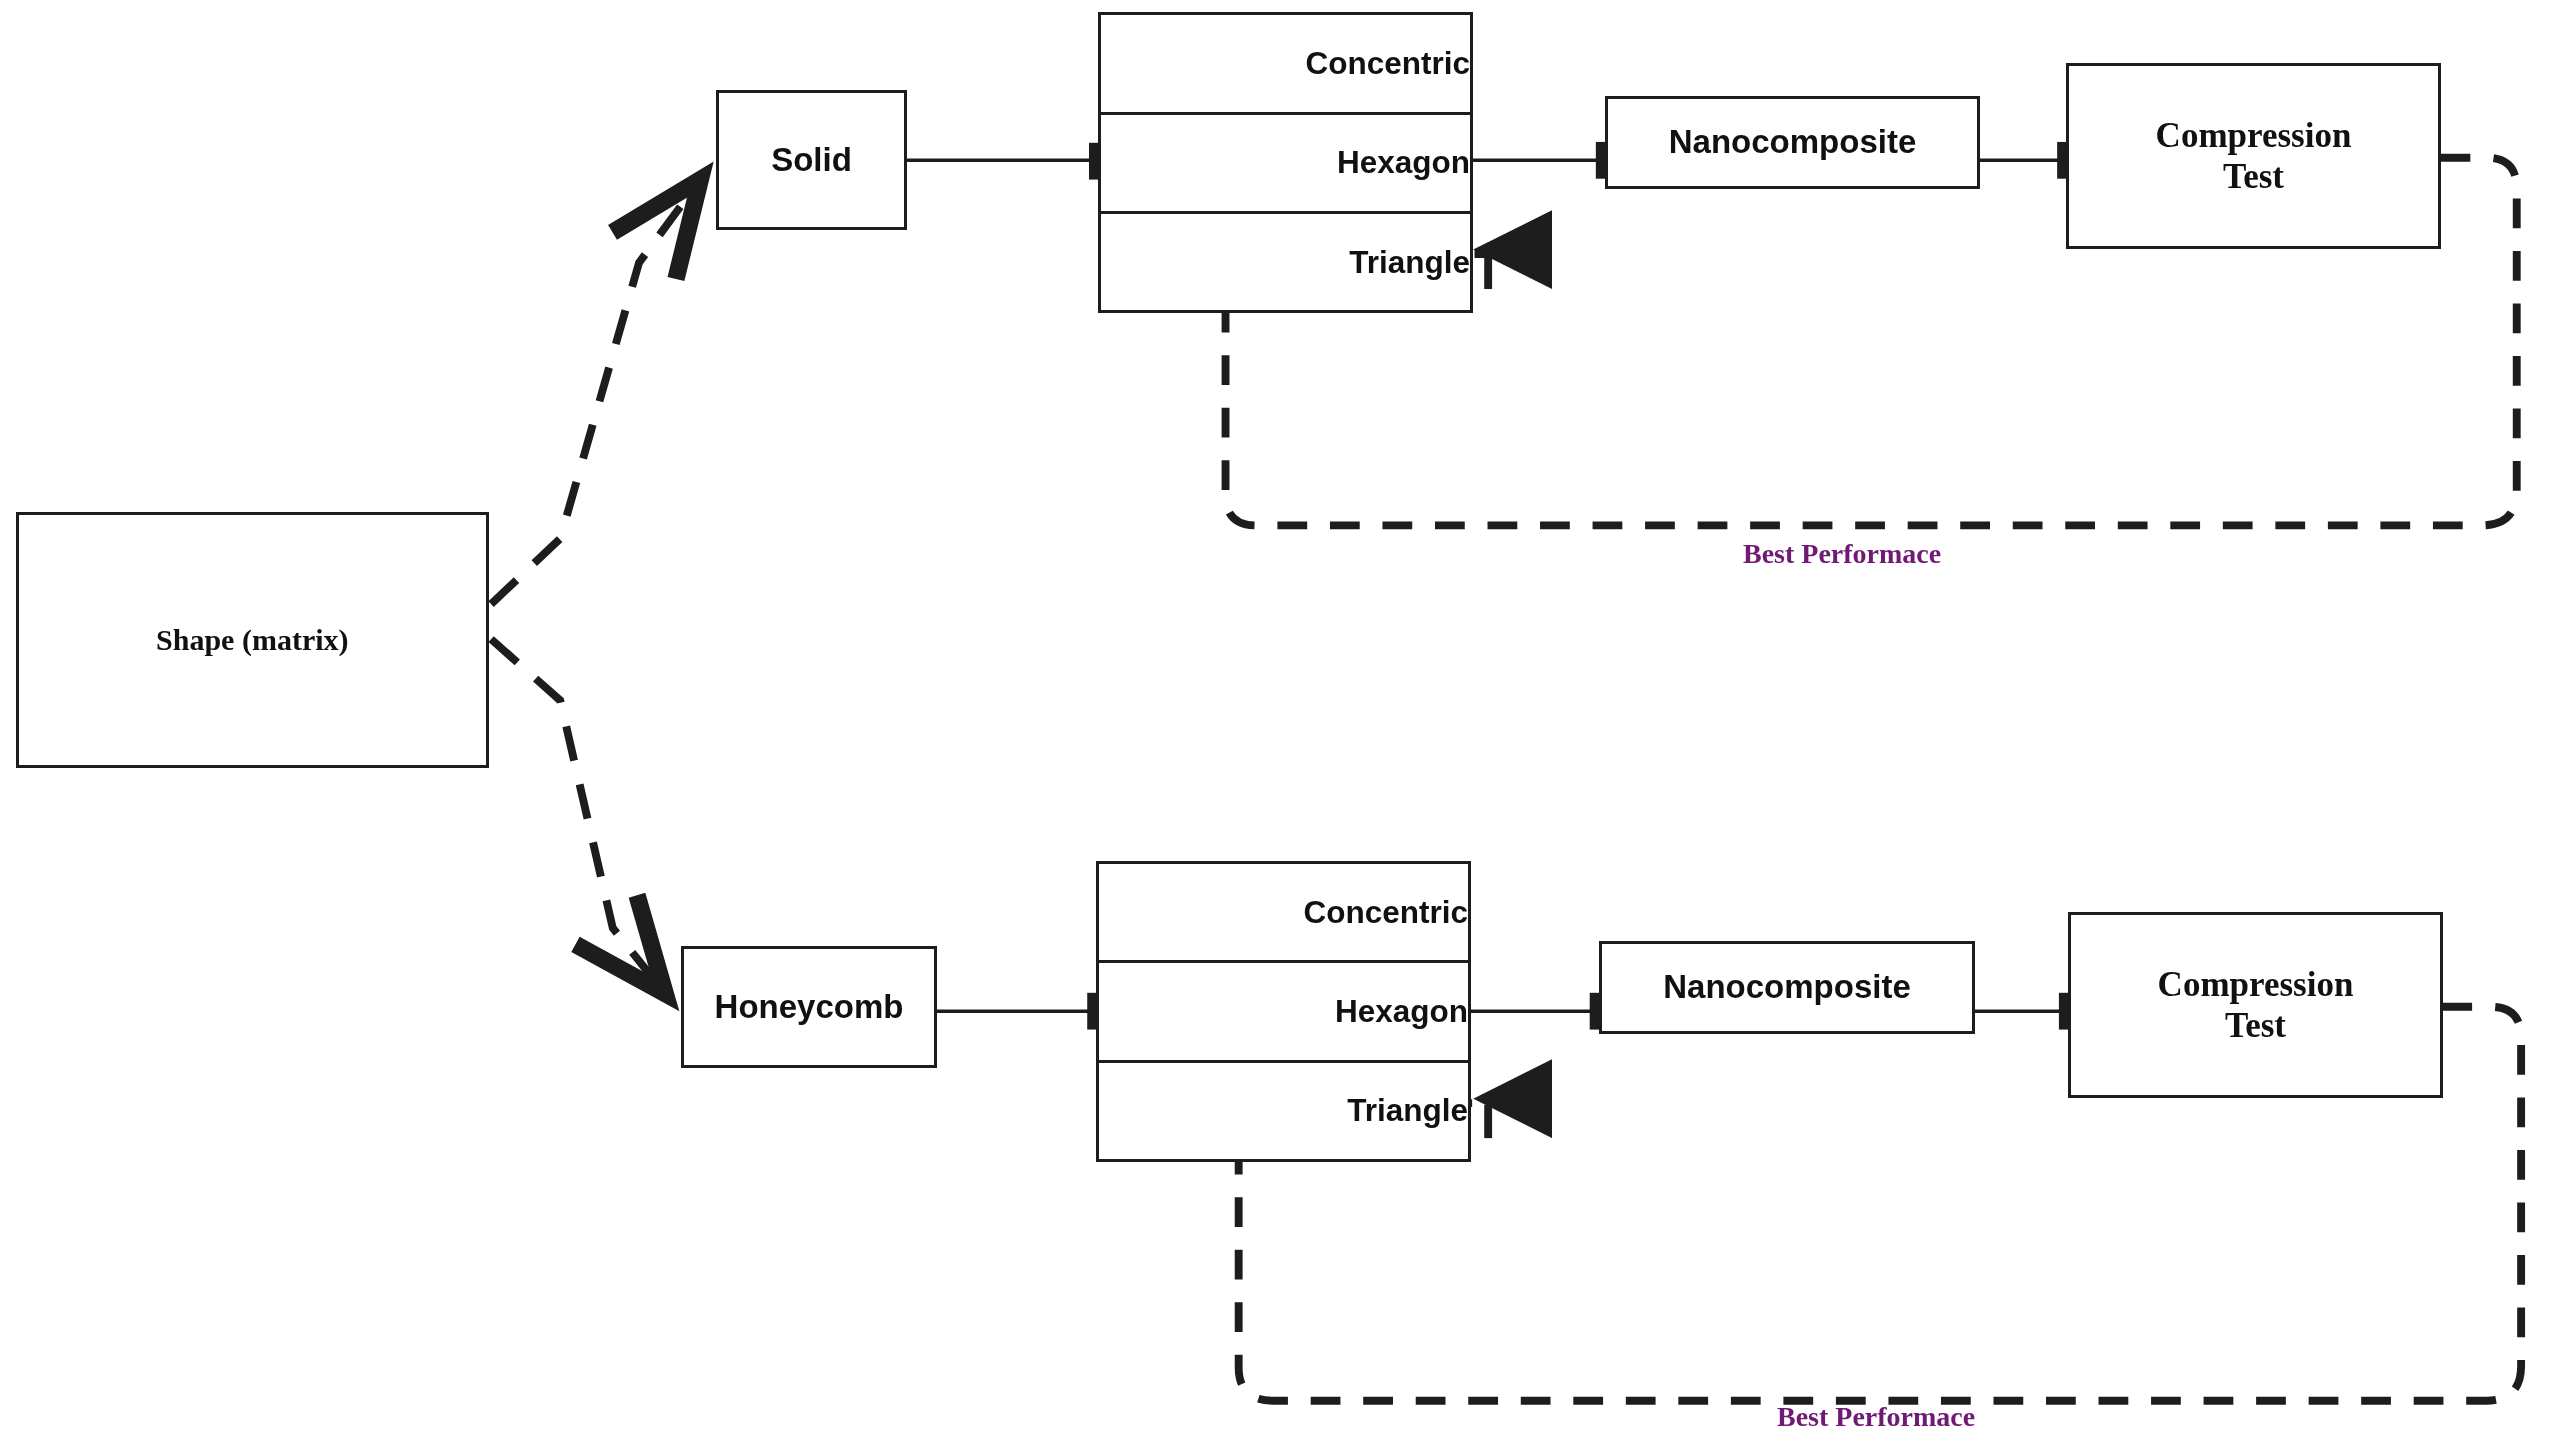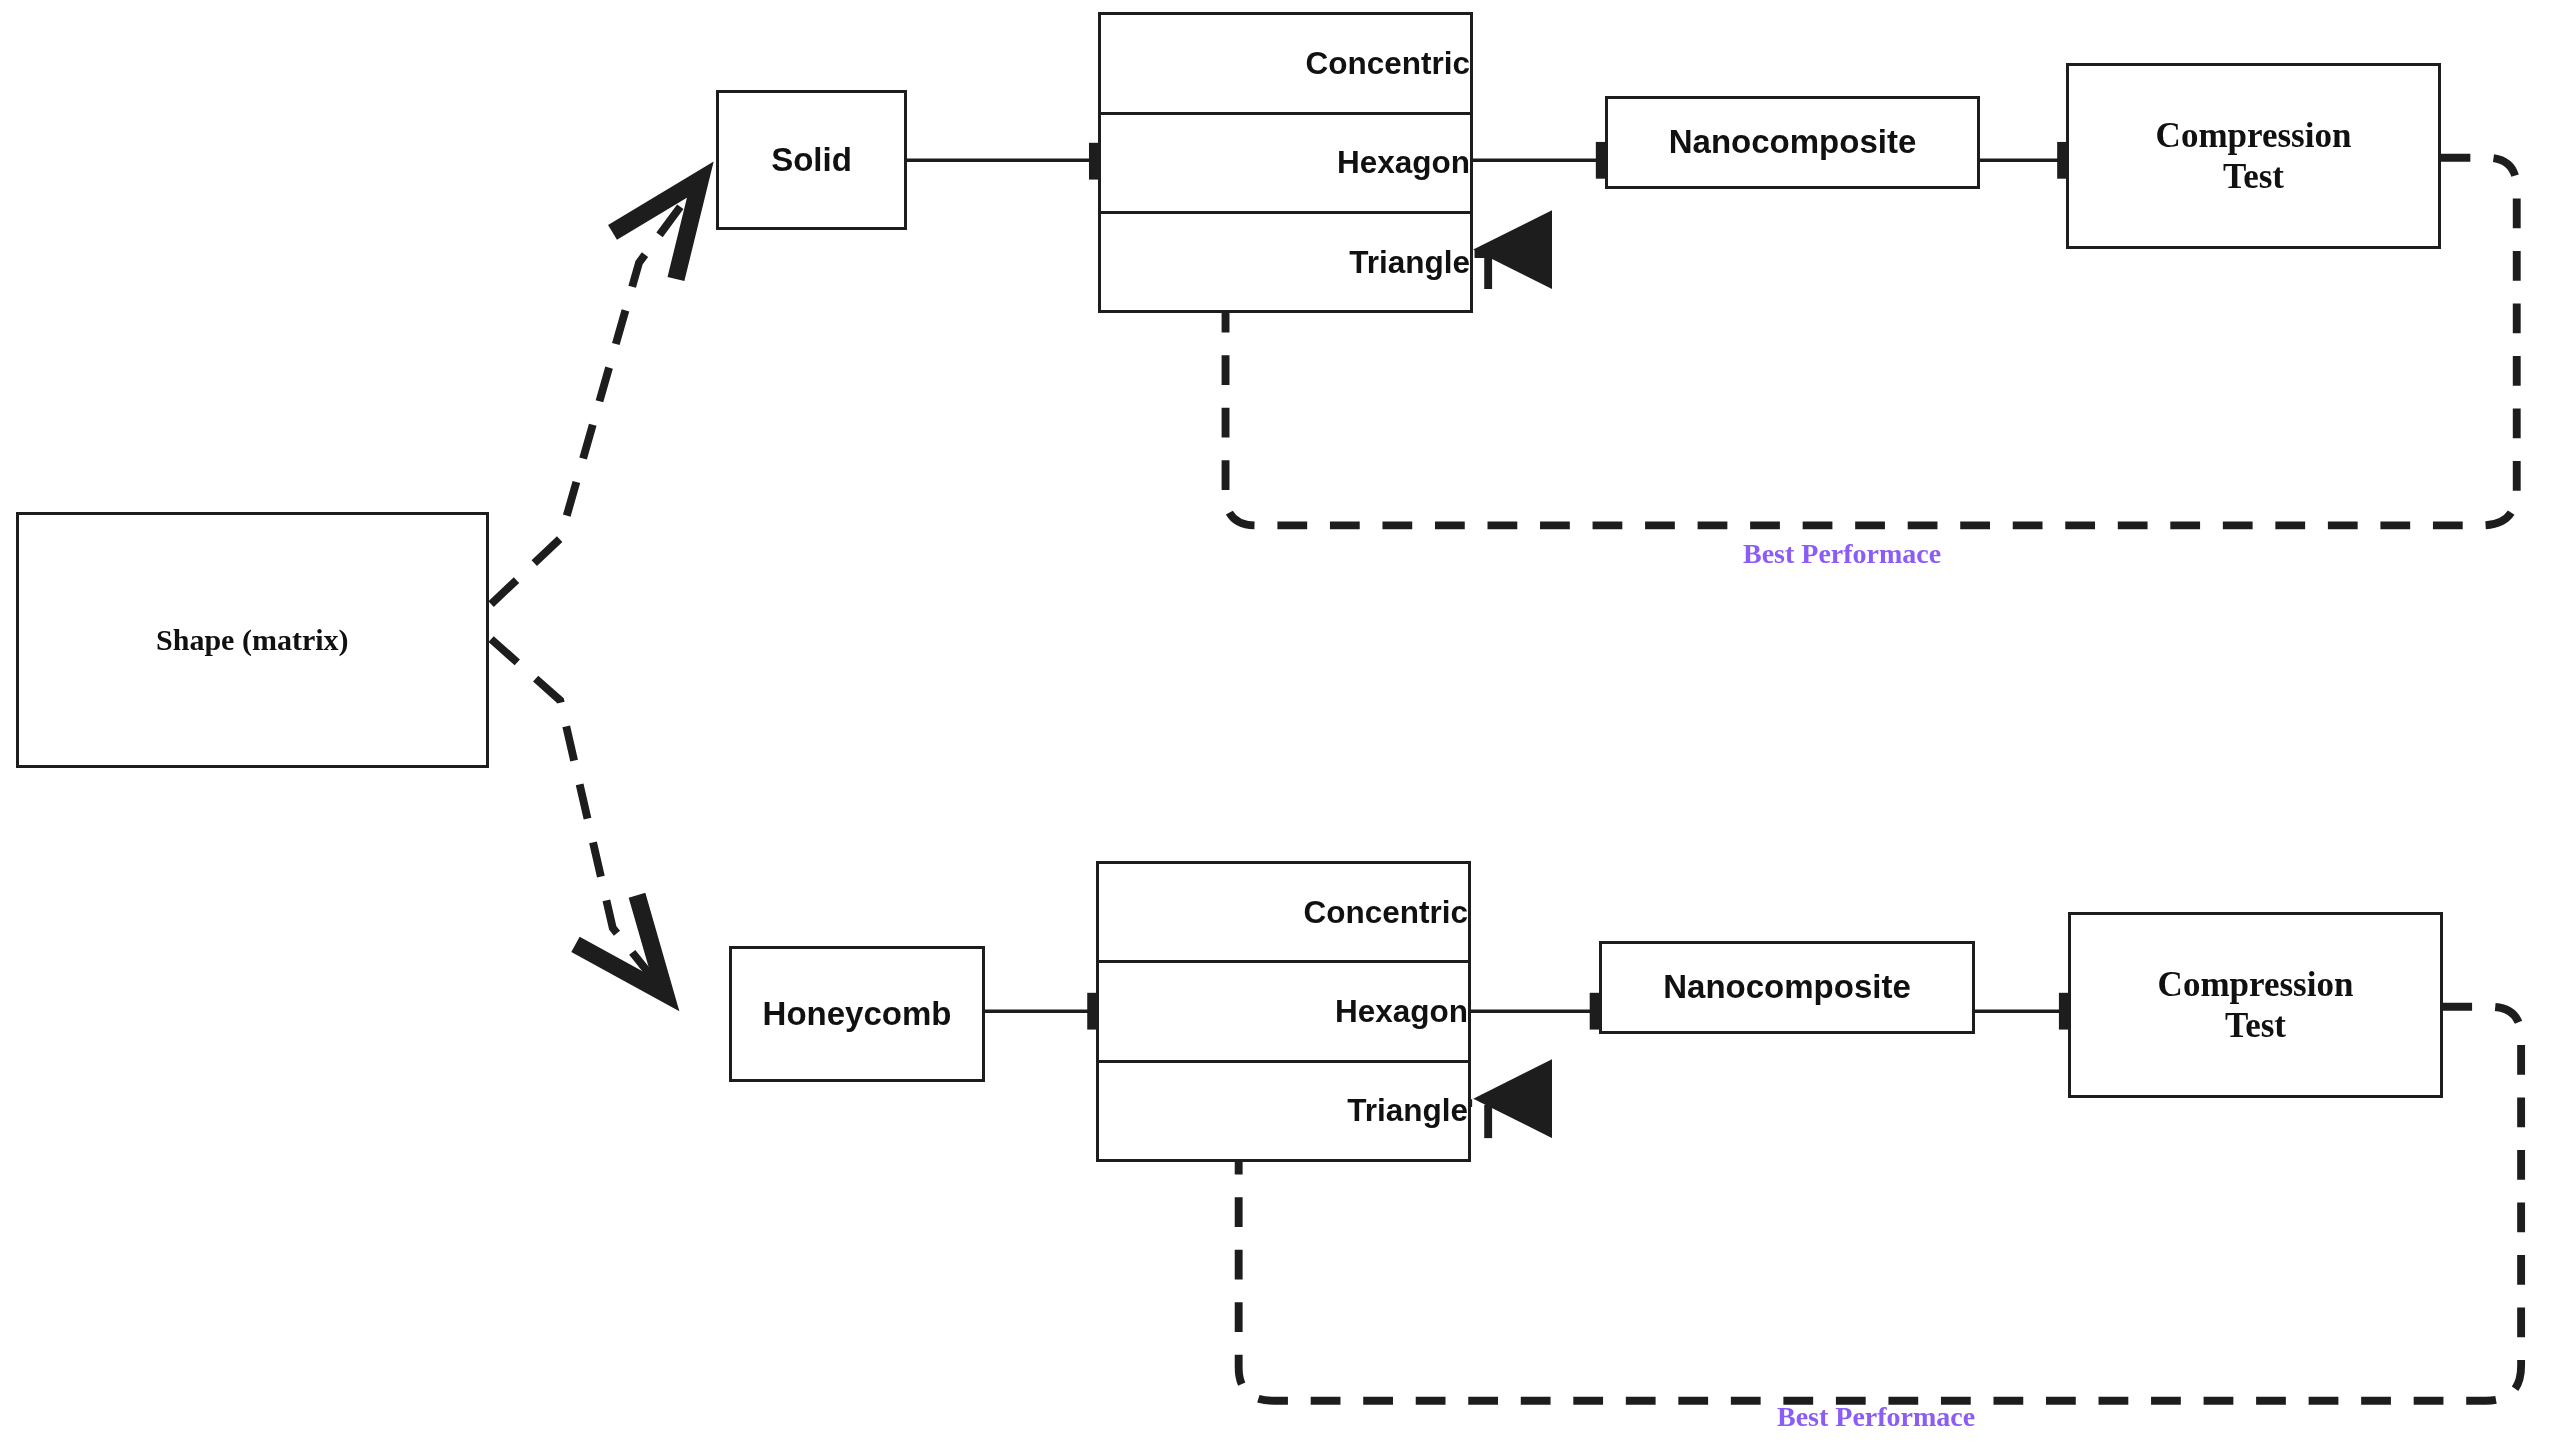--- a/index.html
+++ b/index.html
@@ -69,21 +69,21 @@
     font-weight: bold;
     color: #111111;
   }
   .stack-cell:last-child {
     border-bottom: none;
   }
   .edge-label {
     position: absolute;
     font-family: "Liberation Serif", serif;
     font-weight: bold;
-    color: #8b5cf6;
+    color: #701a75;
     white-space: nowrap;
     z-index: 4;
   }
 </style>
 </head>
 <body>
 
 <div id="stage">
 
   <svg id="edges" viewBox="0 0 2913 1655" xmlns="http://www.w3.org/2000/svg">
@@ -130,21 +130,21 @@
   </svg>
 
   <div class="node" style="left:15.8px; top:512px; width:473px; height:256px;">
     <span class="node-label serif-bold" style="font-size:30px;">Shape (matrix)</span>
   </div>
 
   <div class="node" style="left:716px; top:90px; width:191px; height:140px;">
     <span class="node-label sans-bold" style="font-size:33px;">Solid</span>
   </div>
 
-  <div class="node" style="left:681px; top:946px; width:256px; height:136px;margin-left:48px;">
+  <div class="node" style="left:681px; top:946px; width:256px; height:122px;">
     <span class="node-label sans-bold" style="font-size:33px;">Honeycomb</span>
   </div>
 
   <div class="node" style="left:1605px; top:96px; width:375px; height:93px;">
     <span class="node-label sans-bold" style="font-size:33px;">Nanocomposite</span>
   </div>
 
   <div class="node" style="left:1599px; top:941px; width:376px; height:93px;">
     <span class="node-label sans-bold" style="font-size:33px;">Nanocomposite</span>
   </div>

